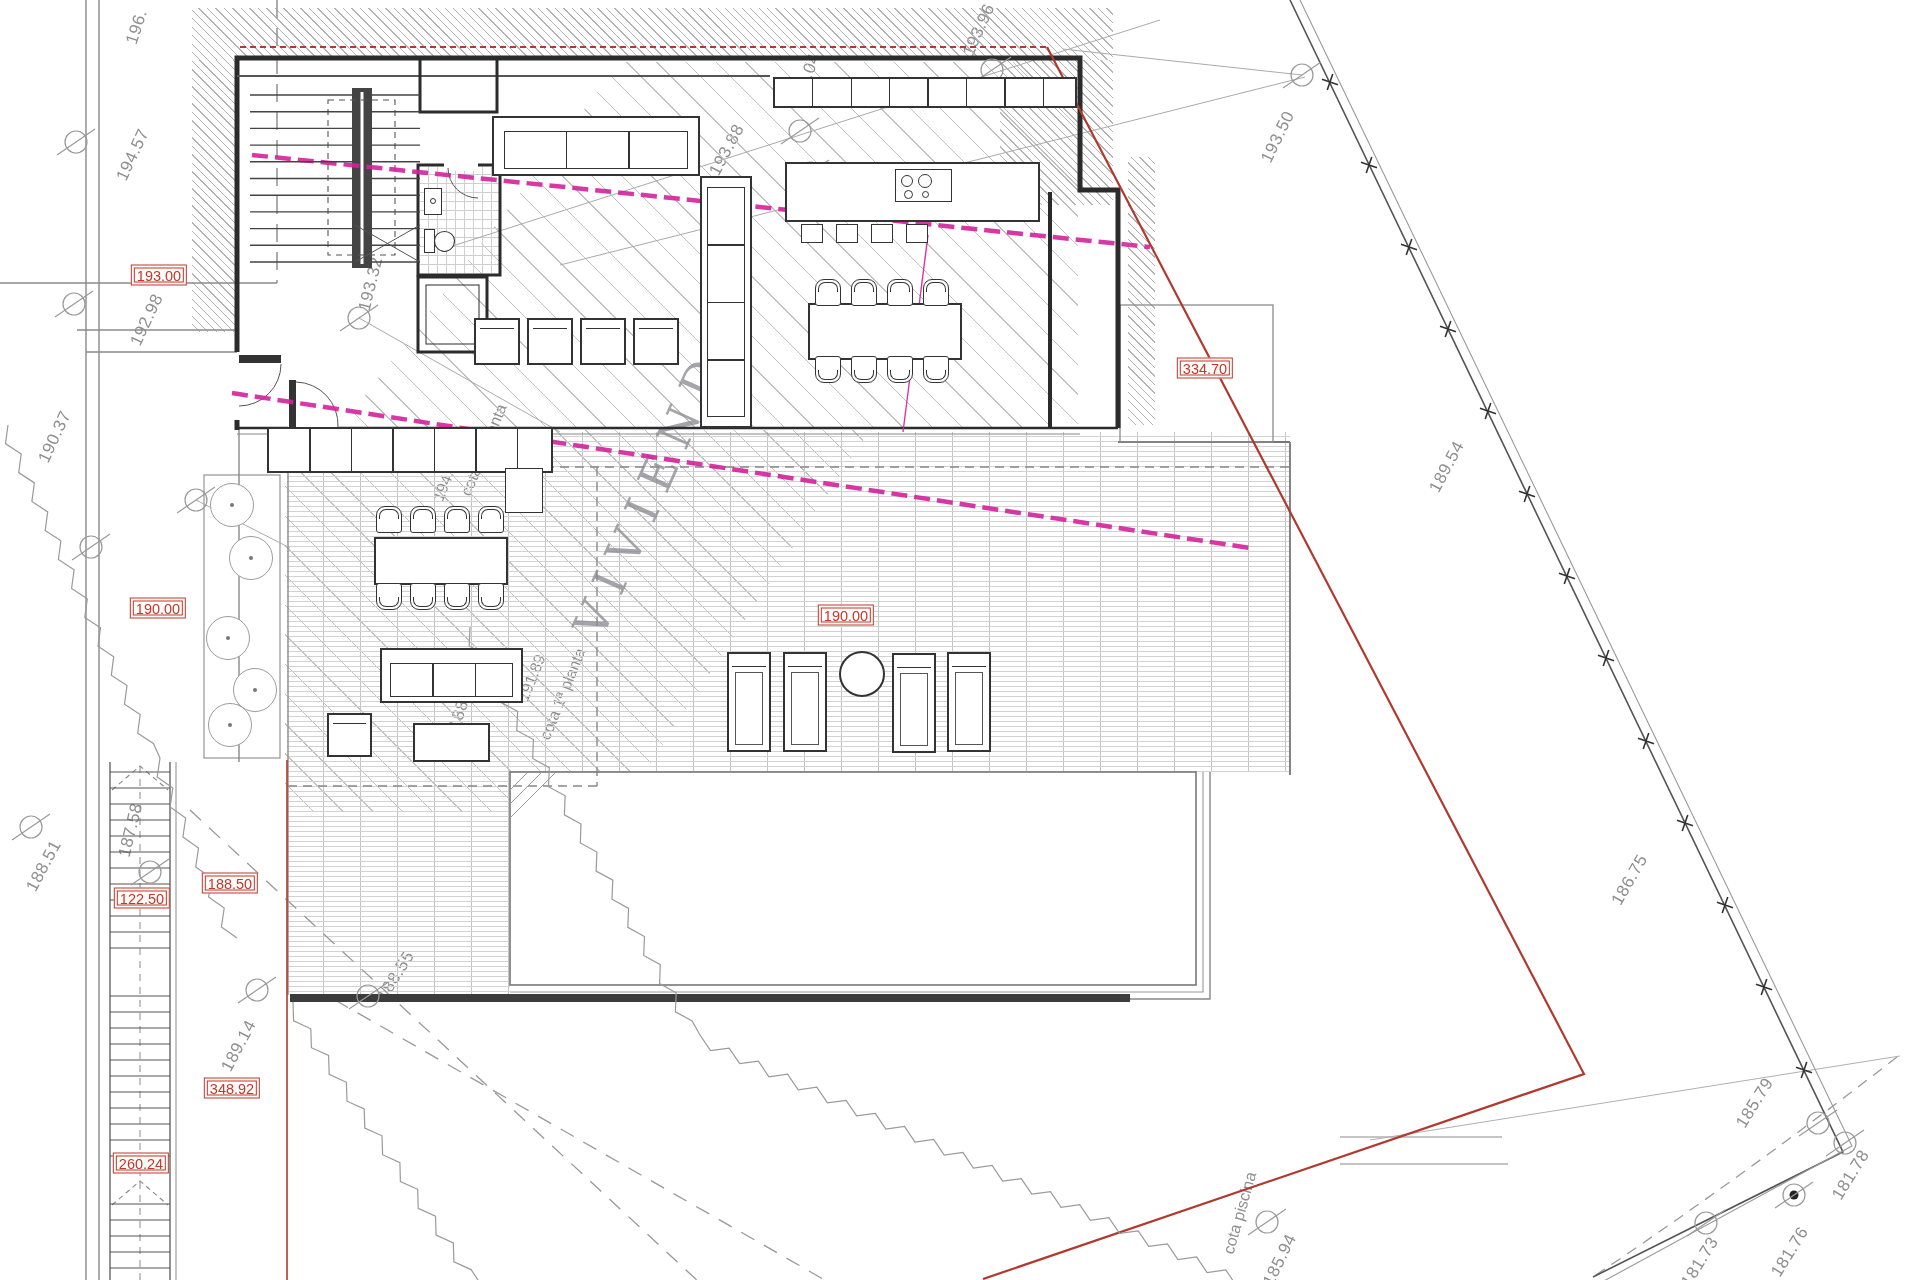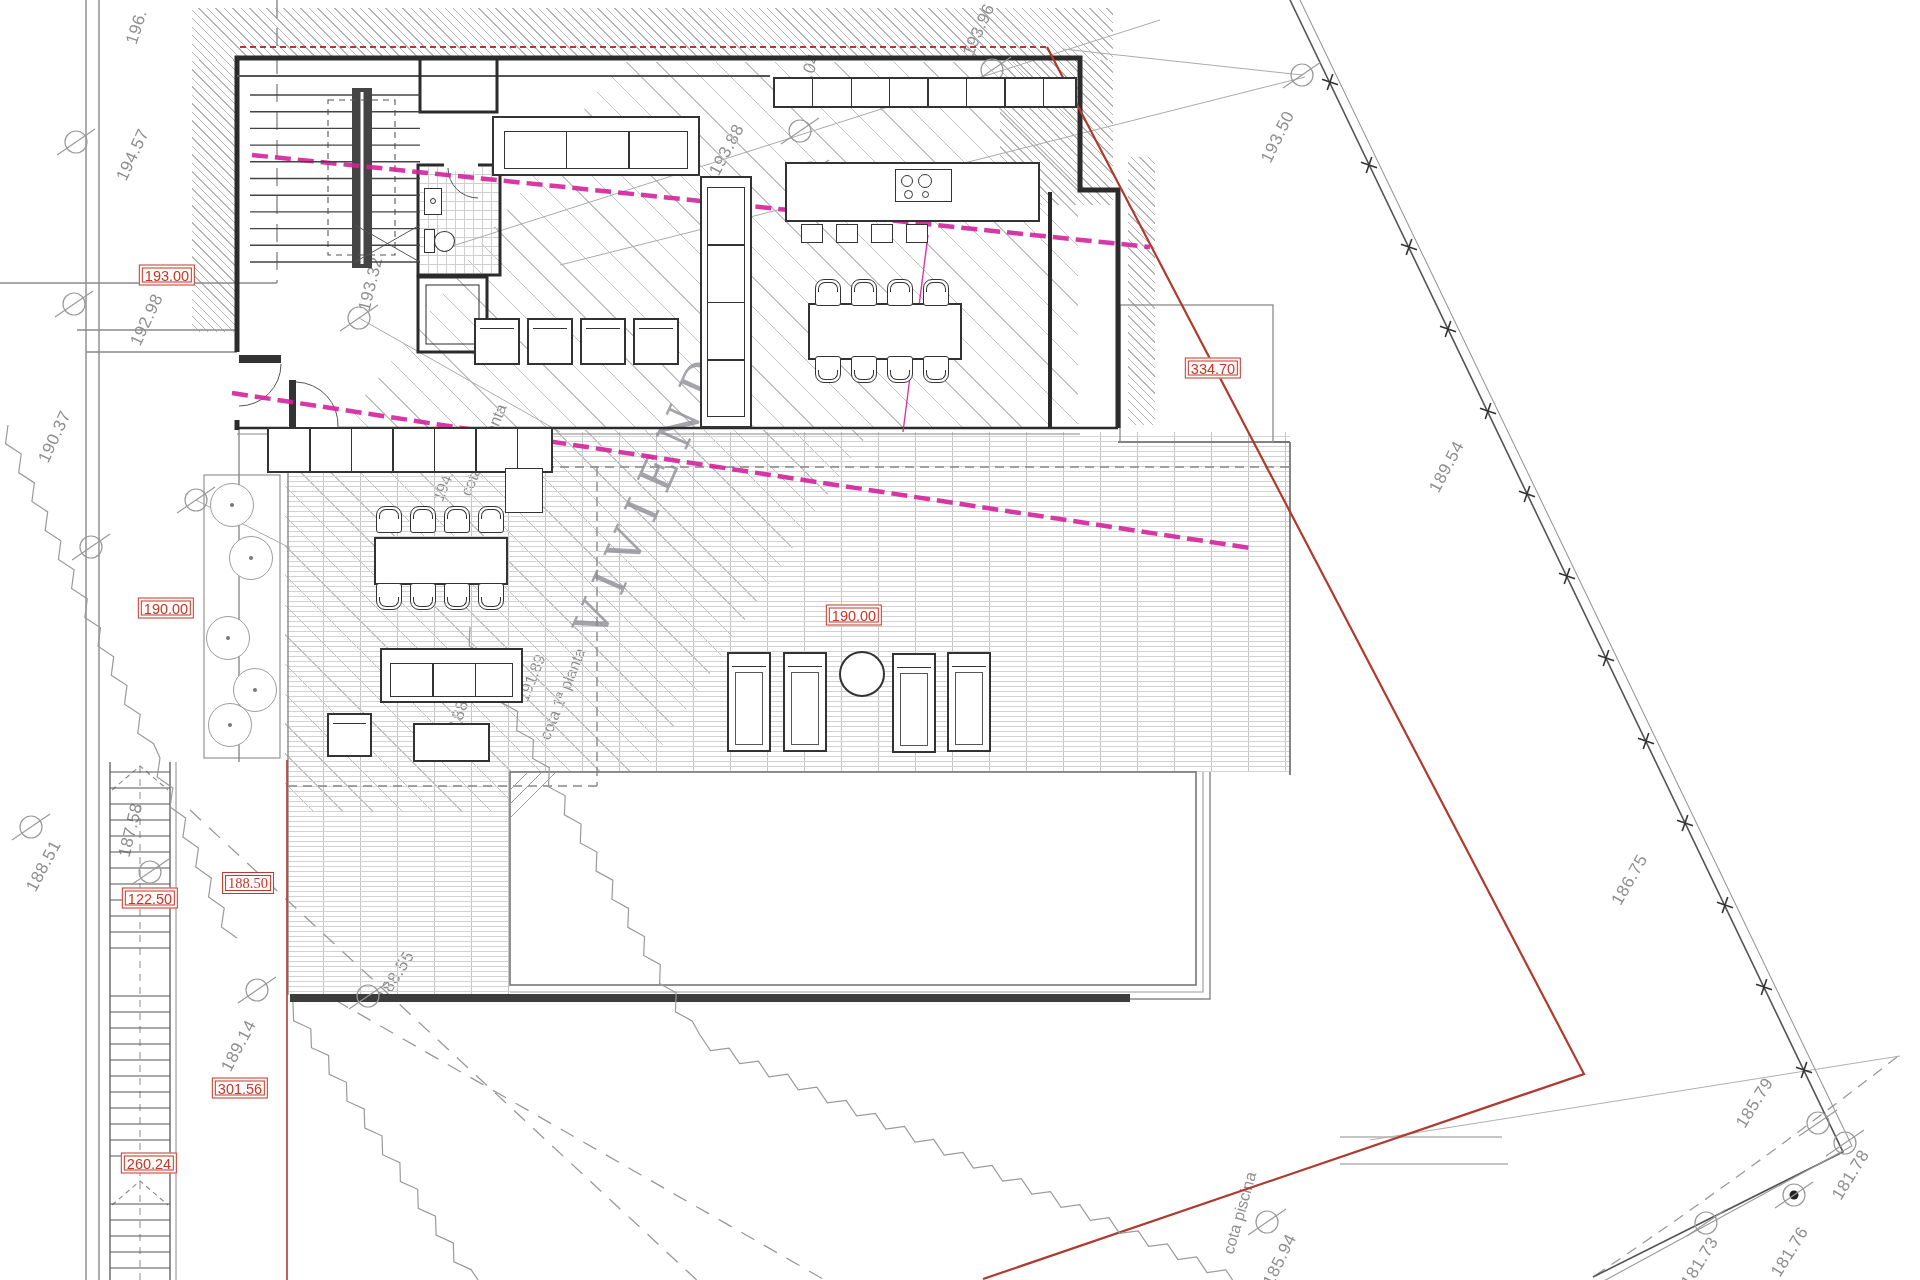--- a/index.html
+++ b/index.html
@@ -32,21 +32,21 @@
   .tree::after{content:'';position:absolute;left:19px;top:19px;width:4px;height:4px;background:#777;border-radius:50%;}
   
   .cl{position:absolute;color:#8f8f8f;font-size:17px;white-space:nowrap;
       transform:translate(-50%,-50%) rotate(var(--r,0deg));letter-spacing:.5px;}
   .ann{position:absolute;color:#8f8f8f;font-size:16px;white-space:nowrap;
       transform:translate(-50%,-50%) rotate(var(--r,0deg));}
   .dim{position:absolute;color:#cc2299;font-size:9px;white-space:nowrap;
       transform:translate(-50%,-50%) rotate(var(--r,0deg));}
   .ebox{position:absolute;transform:translate(-50%,-50%);border:1.7px solid #c0392b;
       outline:1px solid #c0392b;outline-offset:-4px;background:rgba(255,252,251,.95);
-      color:#c0392b;font-size:14.5px;padding:1.5px 5px;white-space:nowrap;z-index:30;margin-left:8px;}
+      color:#c0392b;font-size:14.5px;padding:1.5px 5px;white-space:nowrap;z-index:30;}
   .viv{position:absolute;transform:translate(-50%,-50%) rotate(-66deg);
       font-family:"DejaVu Serif", serif;font-size:46px;letter-spacing:14px;color:#8e8e96;
       opacity:.8;white-space:nowrap;z-index:5;}
   .tile{background:
       repeating-linear-gradient(0deg,transparent 0 8px,#cfcfcf 8px 9px),
       repeating-linear-gradient(90deg,transparent 0 8px,#cfcfcf 8px 9px);}
   svg{position:absolute;left:0;top:0;z-index:10;}
   .furn{z-index:20;} .pat{z-index:1;} .white{z-index:4;background:#fff;}
 </style>
 </head>
@@ -264,22 +264,22 @@
   <div class="tree furn" style="left:229px;top:536px;"></div>
   <div class="tree furn" style="left:206px;top:616px;"></div>
   <div class="tree furn" style="left:233px;top:668px;"></div>
   <div class="tree furn" style="left:208px;top:703px;"></div>
 
   <div class="ebox" style="left:159px;top:275px;">193.00</div>
   <div class="ebox" style="left:1205px;top:368px;">334.70</div>
   <div class="ebox" style="left:158px;top:608px;">190.00</div>
   <div class="ebox" style="left:846px;top:615px;">190.00</div>
   <div class="ebox" style="left:142px;top:898px;">122.50</div>
-  <div class="ebox" style="left:240px;top:883px;font-family:Liberation Serif, serif;">188.50</div>
-  <div class="ebox" style="left:232px;top:1088px;">301.56</div>
+  <div class="ebox" style="left:230px;top:883px;">188.50</div>
+  <div class="ebox" style="left:232px;top:1088px;">348.92</div>
   <div class="ebox" style="left:141px;top:1163px;">260.24</div>
 
   <div class="cl" style="left:137px;top:27px;--r:-72deg;">196.</div>
   <div class="cl" style="left:133px;top:155px;--r:-65deg;">194.57</div>
   <div class="cl" style="left:147px;top:320px;--r:-65deg;">192.98</div>
   <div class="cl" style="left:55px;top:437px;--r:-65deg;">190.37</div>
   <div class="cl" style="left:44px;top:866px;--r:-62deg;">188.51</div>
   <div class="cl" style="left:131px;top:830px;--r:-76deg;">187.58</div>
   <div class="cl" style="left:239px;top:1046px;--r:-62deg;">189.14</div>
   <div class="cl" style="left:396px;top:976px;--r:-58deg;">188.55</div>

